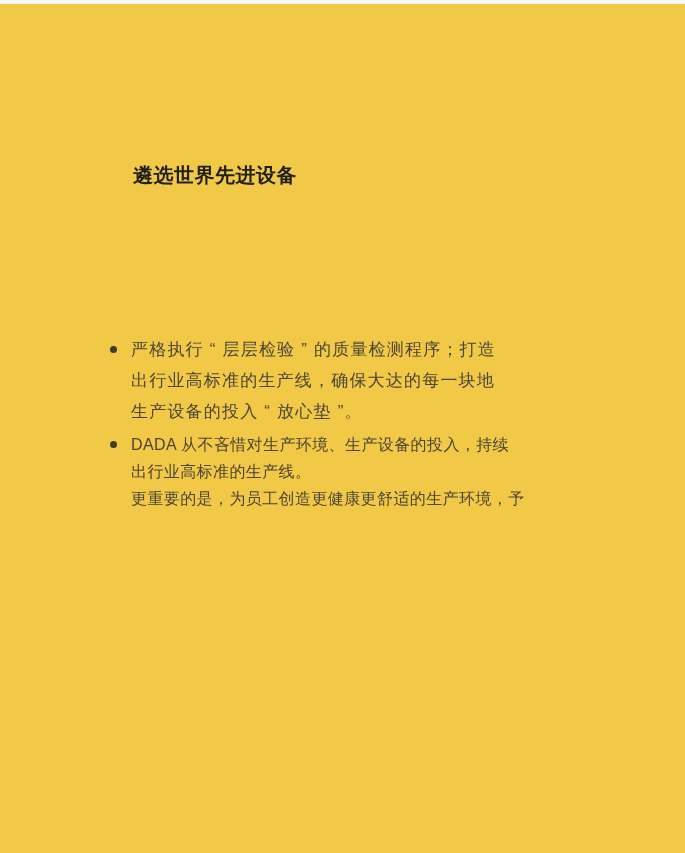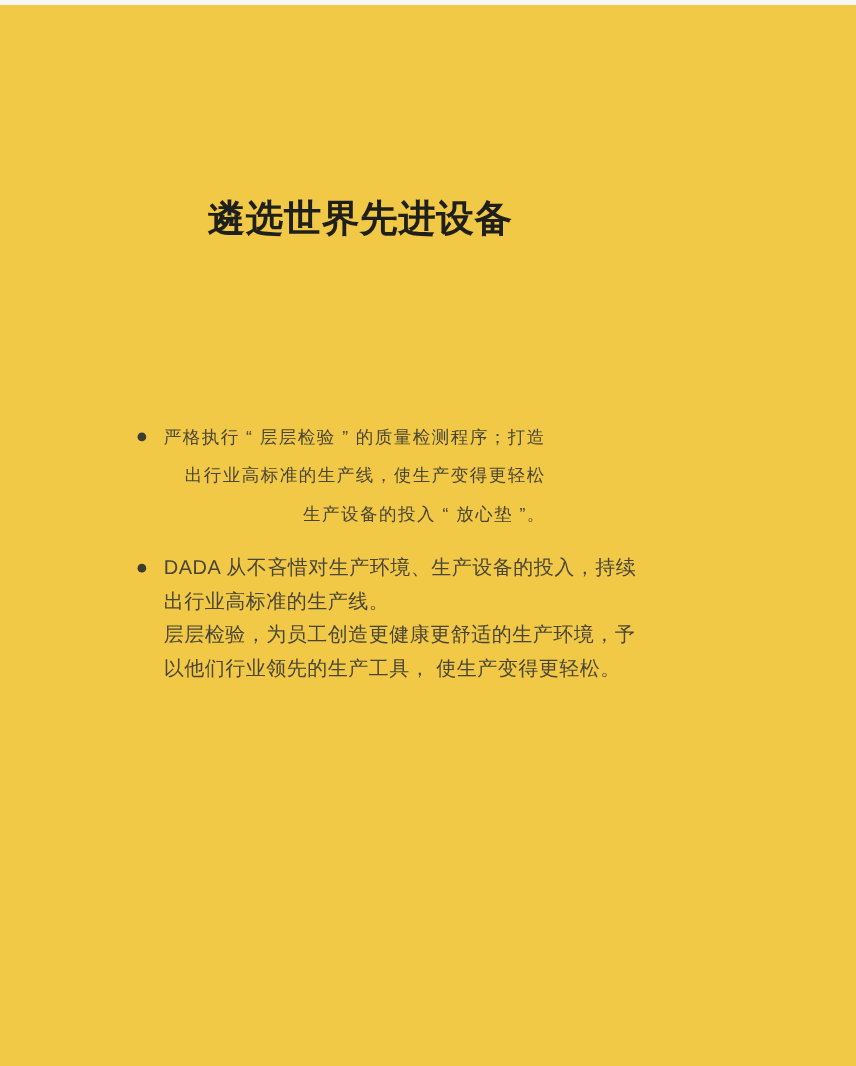--- a/index.html
+++ b/index.html
@@ -23,57 +23,55 @@
     left: 0;
     right: 0;
     height: 4px;
     background: #F8F7F2;
   }
   .heading {
     position: absolute;
     left: 133px;
     top: 156px;
     color: #1F1F1C;
-    font-size: 30px;
+    font-size: 20px;
     font-weight: bold;
     line-height: 39px;
     letter-spacing: 0.5px;
     white-space: nowrap;
-    margin-left: 33px;
   }
   .bullet-list {
     position: absolute;
     left: 110px;
     top: 334px;
     width: 440px;
   }
   .bullet-item {
     display: flex;
     align-items: flex-start;
   }
   .bullet-item + .bullet-item {
-    margin-top: 14px;
+    margin-top: 4px;
   }
   .bullet-marker {
     flex: 0 0 auto;
     width: 7px;
     height: 7px;
     border-radius: 50%;
     background: #3E3B2F;
     margin-right: 14px;
   }
   .bullet-text {
     color: #4A4636;
   }
   .bullet-item.style-a .bullet-marker { margin-top: 12px; }
   .bullet-item.style-a .bullet-text {
-    font-size: 14px;
+    font-size: 17px;
     line-height: 31px;
     letter-spacing: 1.2px;
-    text-align: right;
   }
   .bullet-item.style-b .bullet-marker { margin-top: 10px; }
   .bullet-item.style-b .bullet-text {
     font-size: 16px;
     line-height: 27px;
     letter-spacing: 0.4px;
   }
   .bullet-line {
     white-space: nowrap;
   }
@@ -88,30 +86,29 @@
   <div class="heading">
     <div>遴选世界先进设备</div>
   </div>
 
   <div class="bullet-list">
 
     <div class="bullet-item style-a">
       <span class="bullet-marker"></span>
       <div class="bullet-text">
         <div class="bullet-line">严格执行 “ 层层检验 ” 的质量检测程序；打造</div>
-        <div class="bullet-line">出行业高标准的生产线，使生产变得更轻松</div>
+        <div class="bullet-line">出行业高标准的生产线，确保大达的每一块地</div>
         <div class="bullet-line">生产设备的投入 “ 放心垫 ”。</div>
       </div>
     </div>
 
     <div class="bullet-item style-b">
       <span class="bullet-marker"></span>
       <div class="bullet-text">
         <div class="bullet-line">DADA 从不吝惜对生产环境、生产设备的投入，持续</div>
         <div class="bullet-line">出行业高标准的生产线。</div>
-        <div class="bullet-line">层层检验，为员工创造更健康更舒适的生产环境，予</div>
-        <div class="bullet-line">以他们行业领先的生产工具， 使生产变得更轻松。</div>
+        <div class="bullet-line">更重要的是，为员工创造更健康更舒适的生产环境，予</div>
       </div>
     </div>
 
   </div>
 
 </div>
 
 </body></html>

